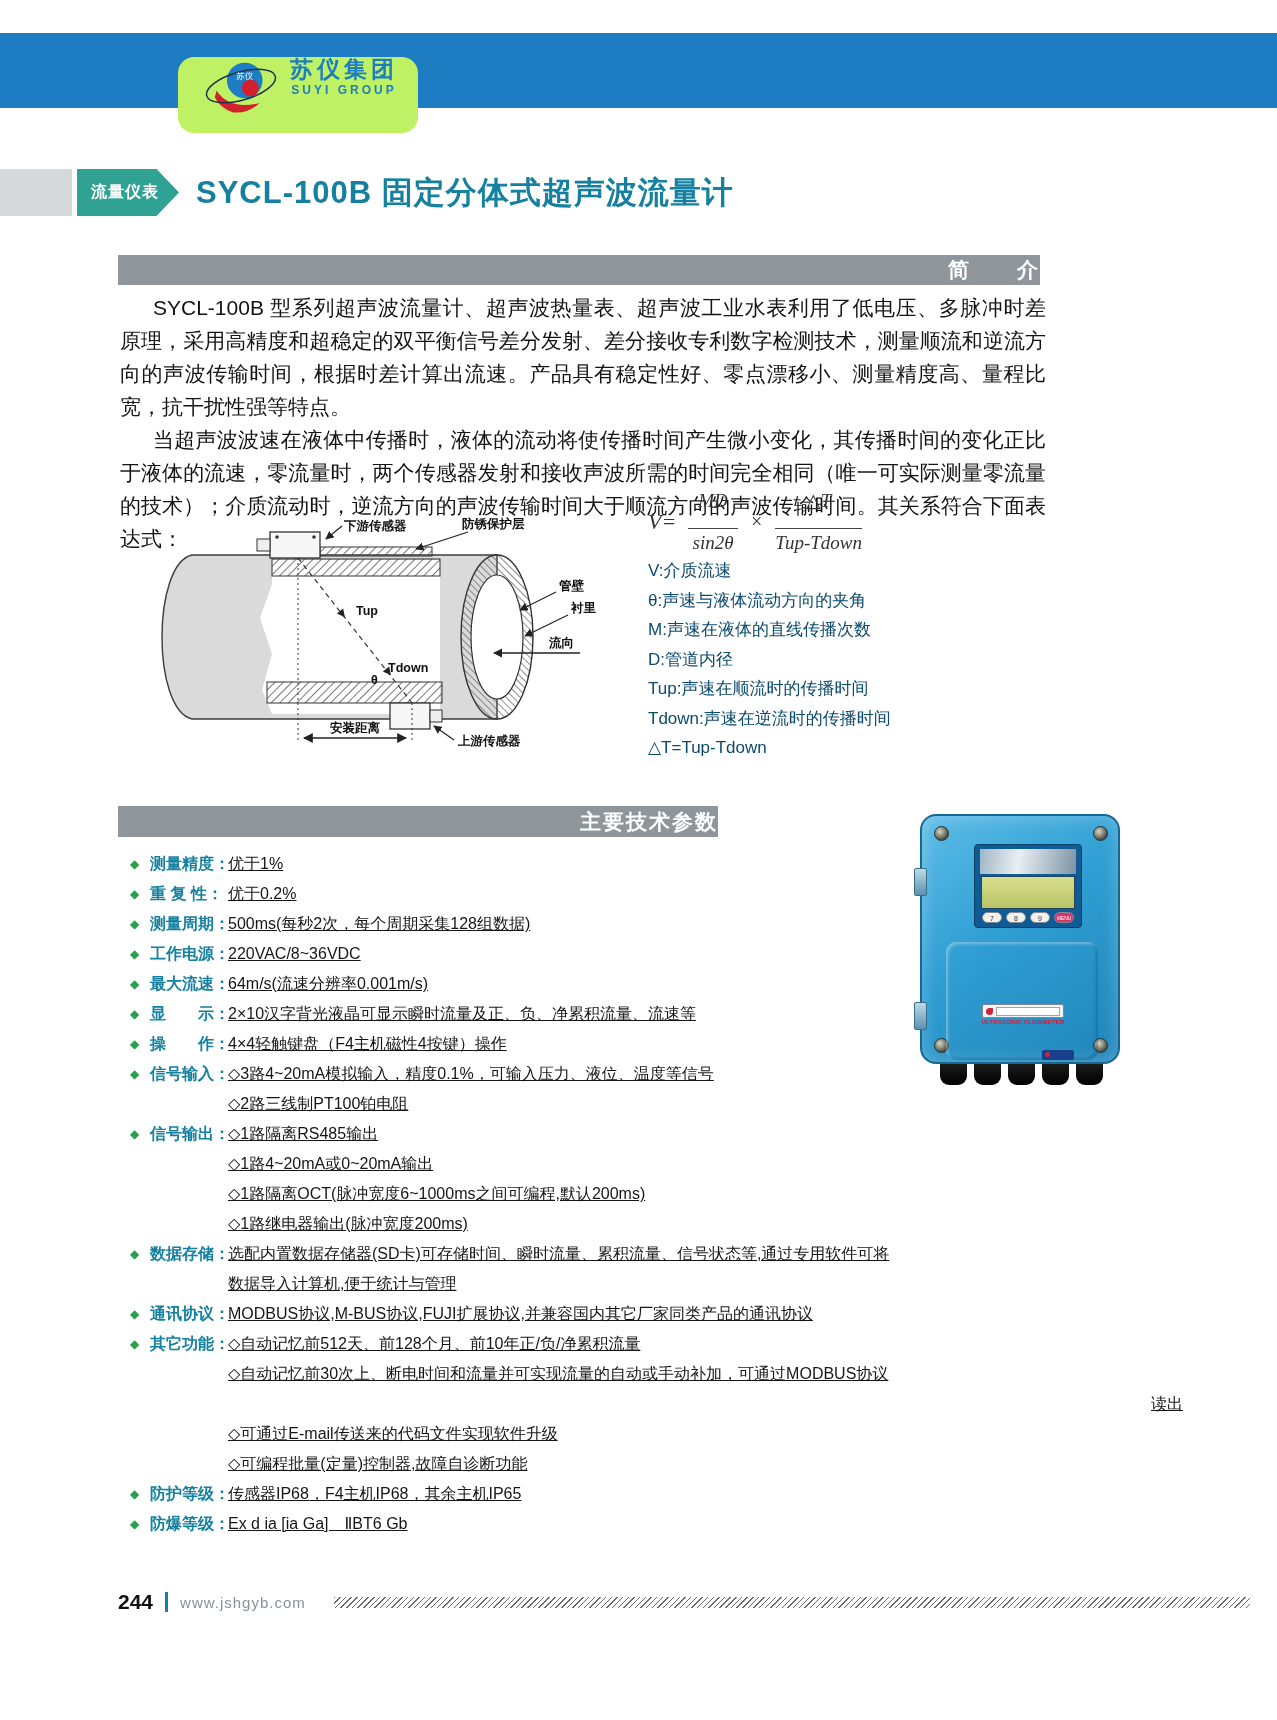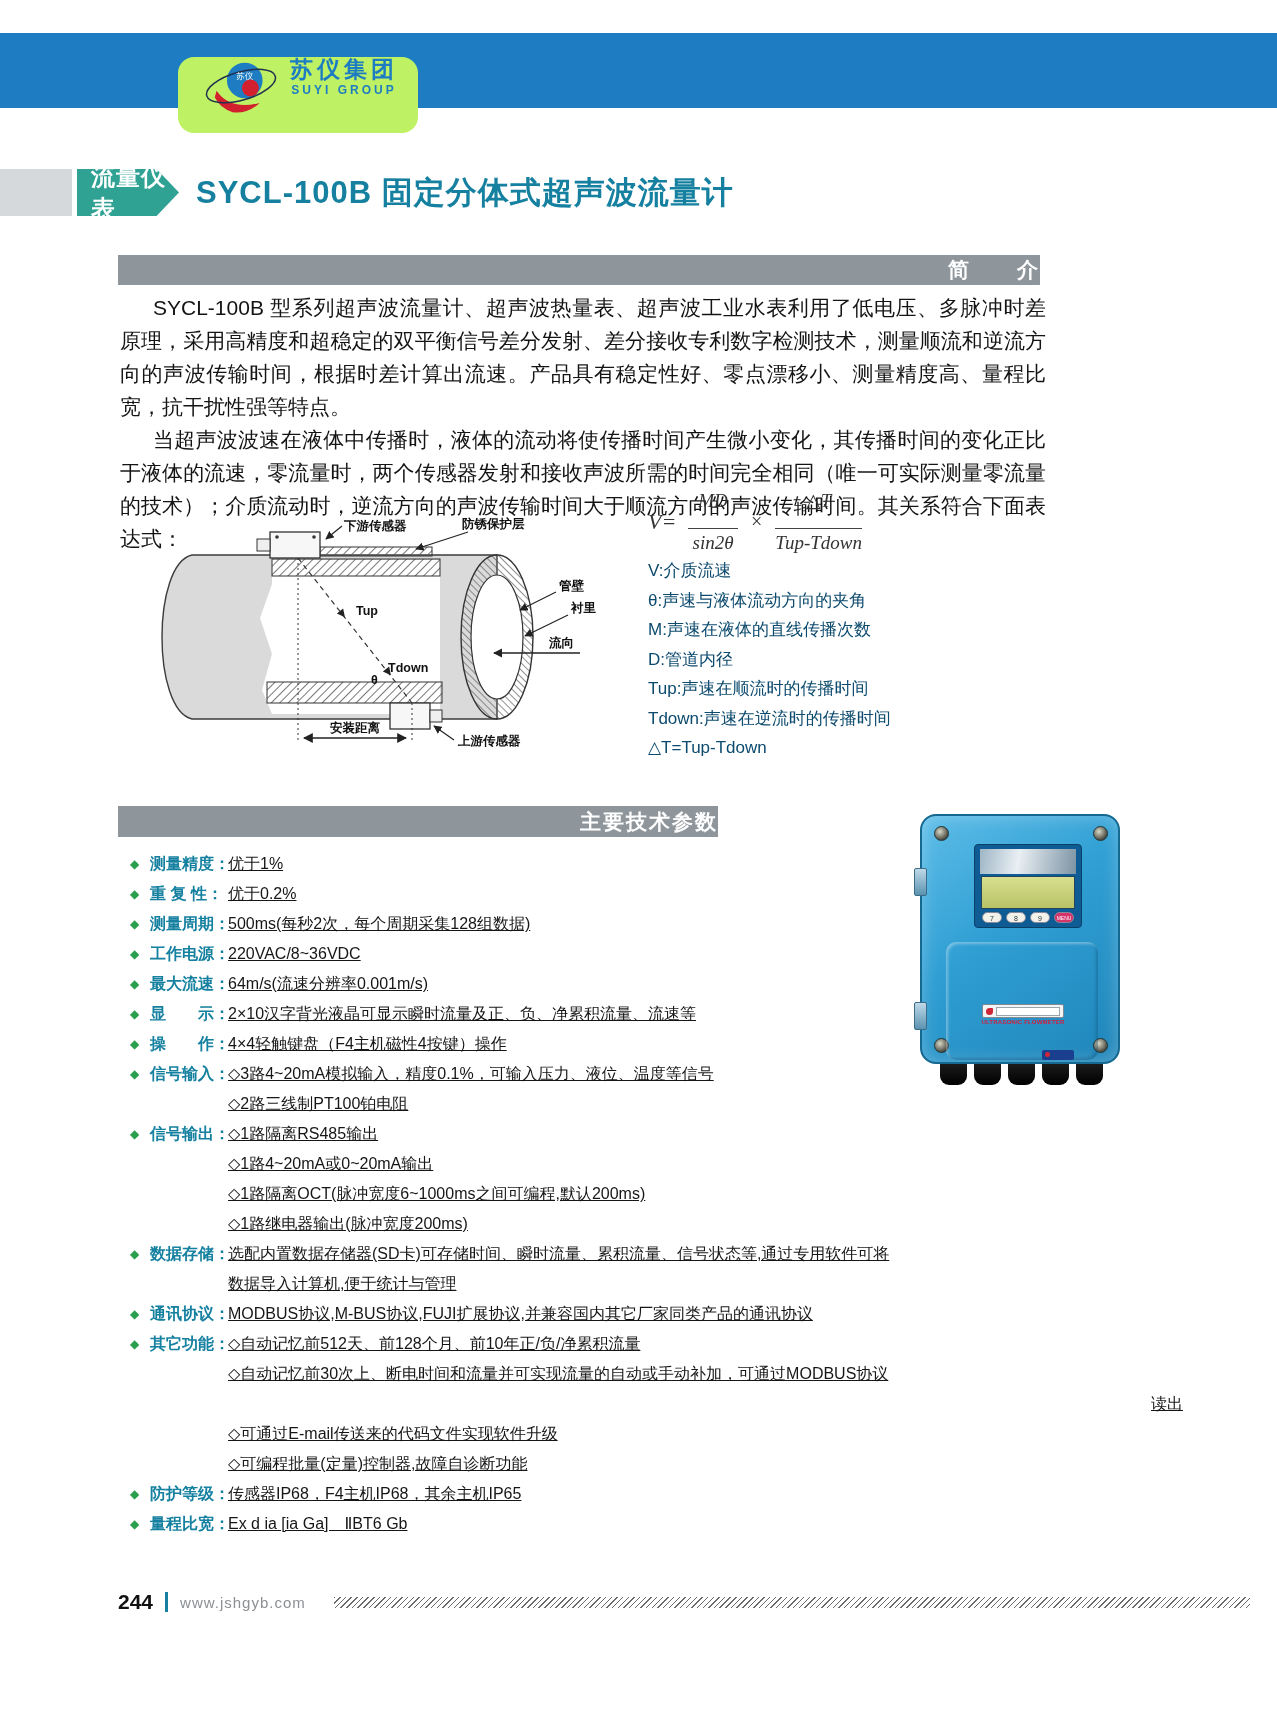--- a/index.html
+++ b/index.html
@@ -11,21 +11,21 @@
   .logocard{position:absolute;left:138px;top:57px;width:240px;height:76px;background:#bef264;
             border-radius:16px;display:flex;align-items:flex-start;justify-content:center;gap:6px;margin-left:40px;}
   .logo-mark{width:86px;height:60px;flex:none;}
   .logo-txt{display:flex;flex-direction:column;align-items:center;line-height:1.1;}
   .logo-cn{font-size:23px;font-weight:bold;color:#1e7dc2;letter-spacing:4px;}
   .logo-en{font-size:12px;font-weight:bold;color:#1e7dc2;letter-spacing:3px;margin-top:2px;}
 
   
   .grayblock{position:absolute;left:0;top:169px;width:72px;height:47px;background:#d6d9db;}
   .badge{position:absolute;left:77px;top:169px;width:102px;height:47px;background:#2fa294;color:#fff;
-         font-size:24px;font-weight:bold;display:flex;align-items:center;padding-left:14px;box-sizing:border-box;
+         font-size:16px;font-weight:bold;display:flex;align-items:center;padding-left:14px;box-sizing:border-box;
          clip-path:polygon(0 0,78% 0,100% 50%,78% 100%,0 100%);letter-spacing:1px;}
   .page-title{position:absolute;left:196px;top:169px;height:47px;line-height:47px;
               font-size:31px;font-weight:bold;color:#15809f;letter-spacing:1px;white-space:nowrap;}
 
   
   .secbar{position:absolute;background:#8e969c;color:#fff;font-weight:bold;box-sizing:border-box;text-align:right;}
   .bar-intro{left:118px;top:255px;width:922px;height:30px;font-size:21px;line-height:30px;padding-left:16px;letter-spacing:2px;}
   .bar-specs{left:118px;top:806px;width:600px;height:31px;font-size:21px;line-height:31px;padding-left:16px;letter-spacing:2px;}
 
   
@@ -301,21 +301,21 @@
     </div>
     <div class="spec-item">
       <span class="bullet">◆</span>
       <span class="slabel">防护等级：</span>
       <div class="svalue">
           <div class="vline">传感器IP68，F4主机IP68，其余主机IP65</div>
         </div>
     </div>
     <div class="spec-item">
       <span class="bullet">◆</span>
-      <span class="slabel">量程比宽：</span>
+      <span class="slabel">防爆等级：</span>
       <div class="svalue">
           <div class="vline">Ex d ia [ia Ga]　ⅡBT6 Gb</div>
         </div>
     </div>
   </div>
 
   <div class="photo">
     <div class="gland" style="left:20px;"></div>
     <div class="gland" style="left:54px;"></div>
     <div class="gland" style="left:88px;"></div>

